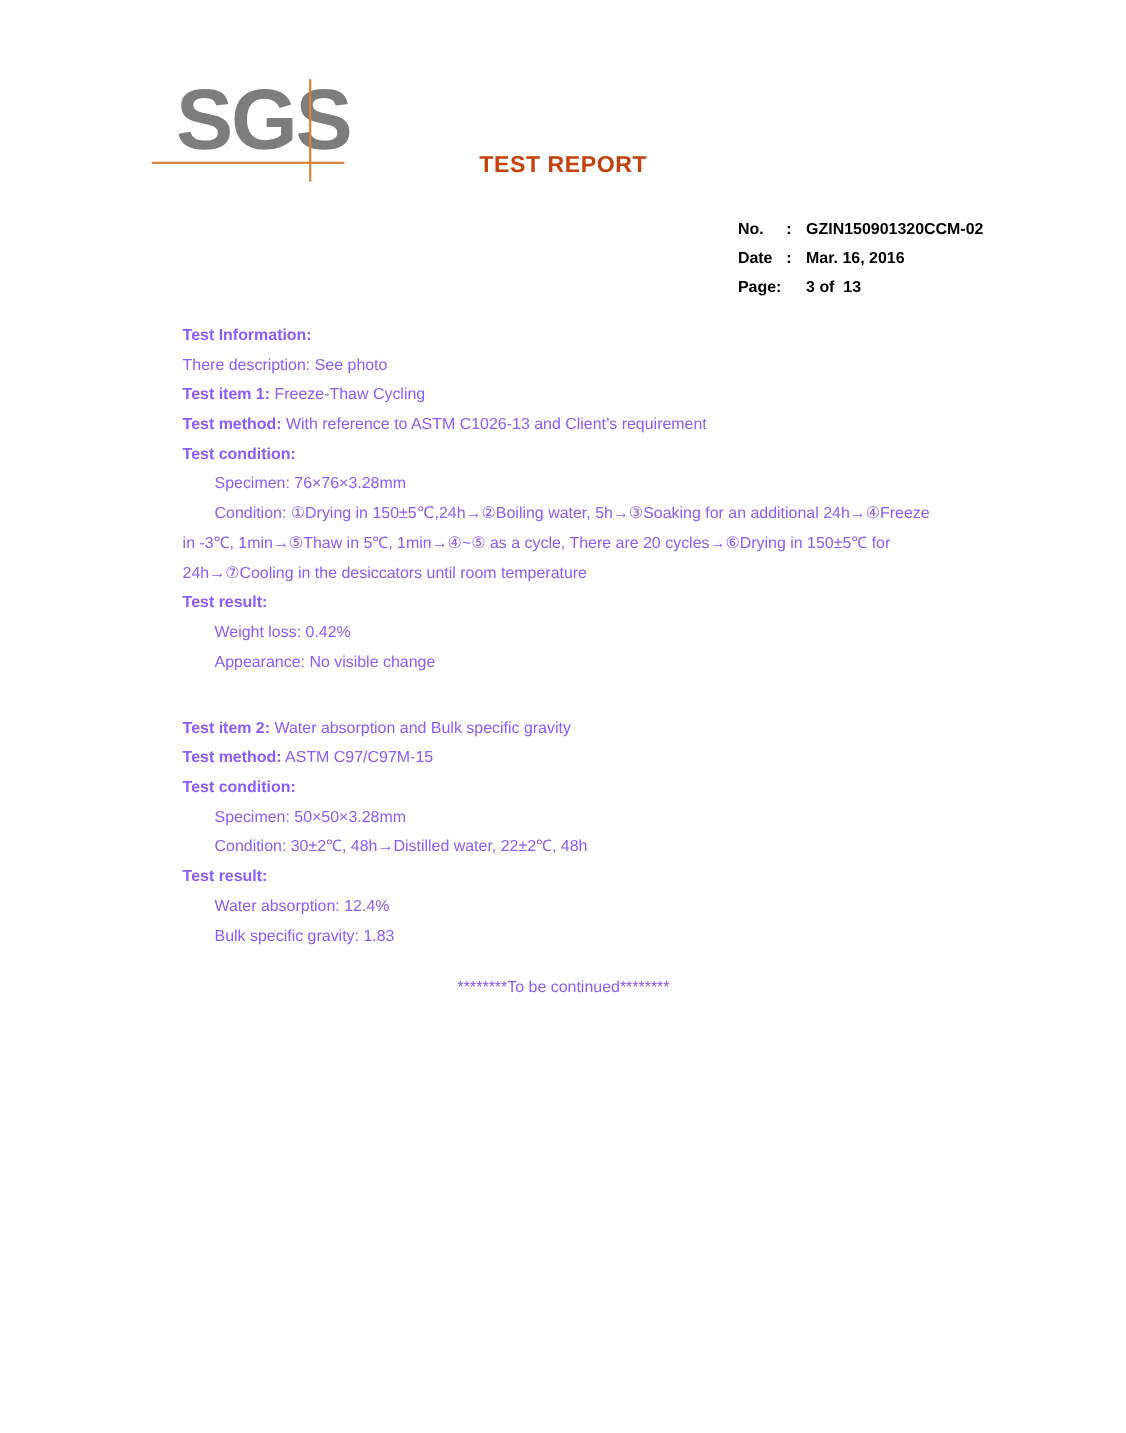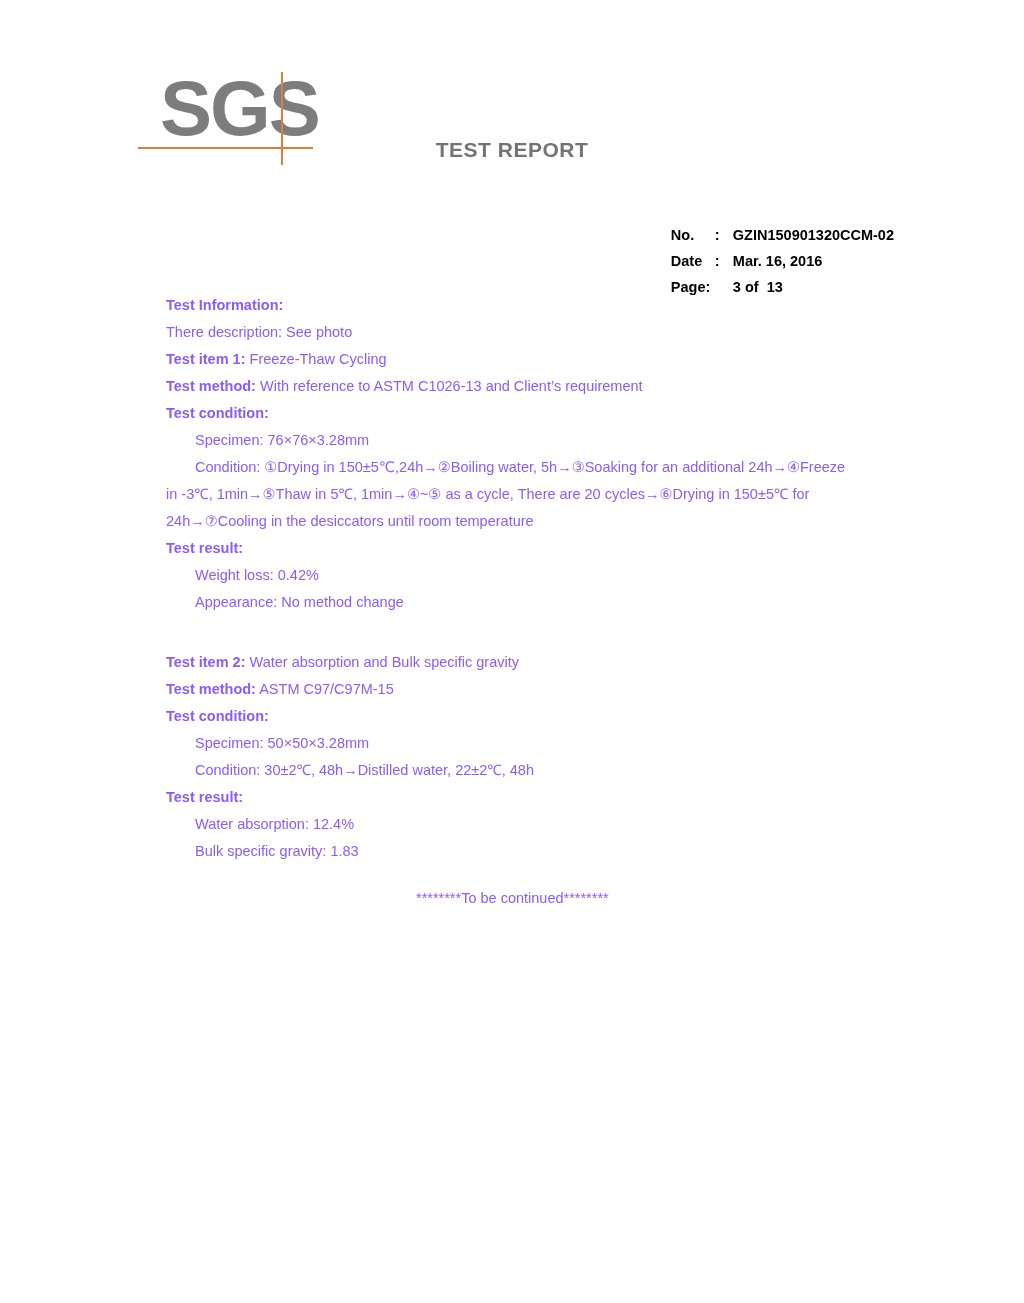--- a/index.html
+++ b/index.html
@@ -58,33 +58,32 @@
     background: #d98138;
   }
   #report-title {
     position: absolute;
     left: 0; top: 138px;
     width: 1024px;
     text-align: center;
     font-size: 21px;
     font-weight: bold;
     letter-spacing: 0.5px;
-    color: #737373;
+    color: #c2410c;
   }
 
   
   #meta {
     position: absolute;
     right: 130px;
     top: 196px;
     font-size: 14.5px;
     font-weight: bold;
     color: #000;
     line-height: 26px;
-    margin-top: 26px;
   }
   .meta-row { display: flex; }
   .meta-label { width: 44px; }
   .meta-colon { width: 18px; }
   .meta-value { white-space: pre; }
 
   
   #content {
     position: absolute;
     left: 166px;
@@ -152,21 +151,21 @@
 
   <div class="line"><span class="bold">Test item 1:</span><span> Freeze-Thaw Cycling</span></div>
   <div class="line"><span class="bold">Test method:</span><span> With reference to ASTM C1026-13 and Client’s requirement</span></div>
   <div class="line bold">Test condition:</div>
   <div class="line indent">Specimen: 76×76×3.28mm</div>
   <div class="line indent">Condition: ①Drying in 150±5℃,24h→②Boiling water, 5h→③Soaking for an additional 24h→④Freeze</div>
   <div class="line wrap-line">in -3℃, 1min→⑤Thaw in 5℃, 1min→④~⑤ as a cycle, There are 20 cycles→⑥Drying in 150±5℃ for</div>
   <div class="line wrap-line">24h→⑦Cooling in the desiccators until room temperature</div>
   <div class="line bold">Test result:</div>
   <div class="line indent">Weight loss: 0.42%</div>
-  <div class="line indent">Appearance: No method change</div>
+  <div class="line indent">Appearance: No visible change</div>
 
   <div class="gap-lg"></div>
 
   <div class="line"><span class="bold">Test item 2:</span><span> Water absorption and Bulk specific gravity</span></div>
   <div class="line"><span class="bold">Test method:</span><span> ASTM C97/C97M-15</span></div>
   <div class="line bold">Test condition:</div>
   <div class="line indent">Specimen: 50×50×3.28mm</div>
   <div class="line indent">Condition: 30±2℃, 48h→Distilled water, 22±2℃, 48h</div>
   <div class="line bold">Test result:</div>
   <div class="line indent">Water absorption: 12.4%</div>

